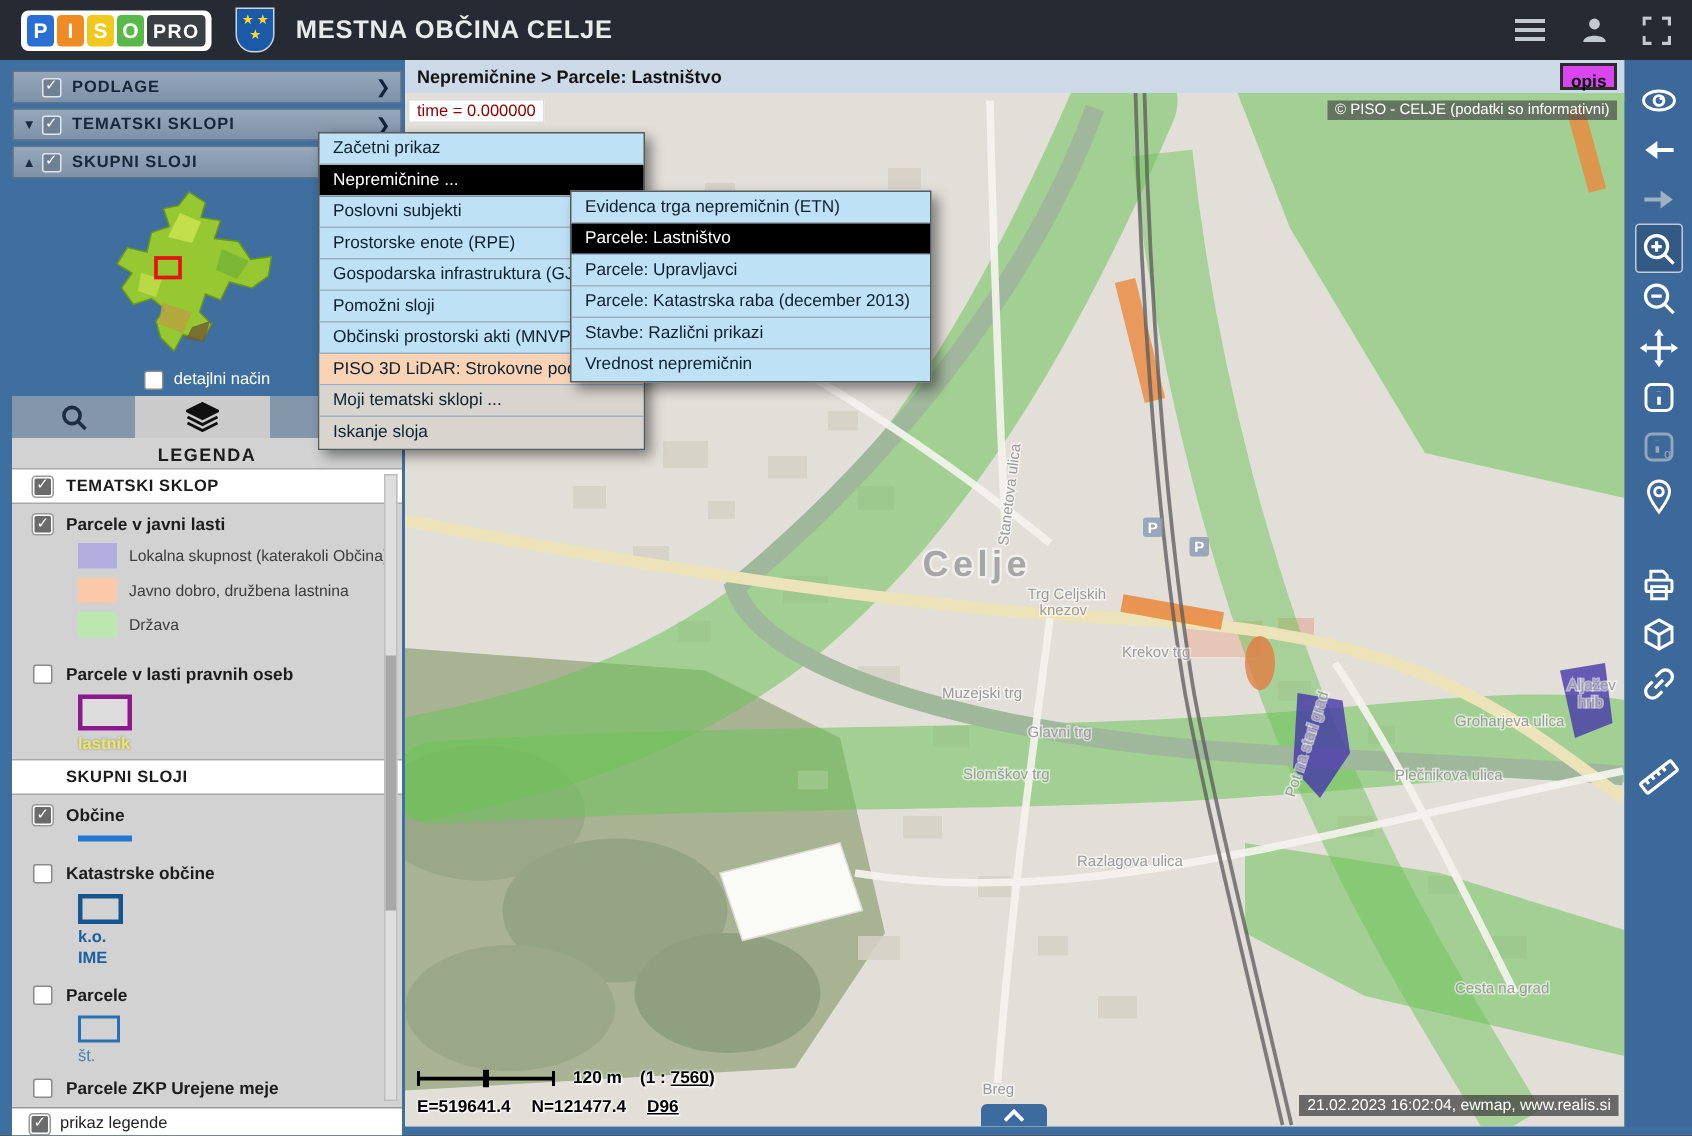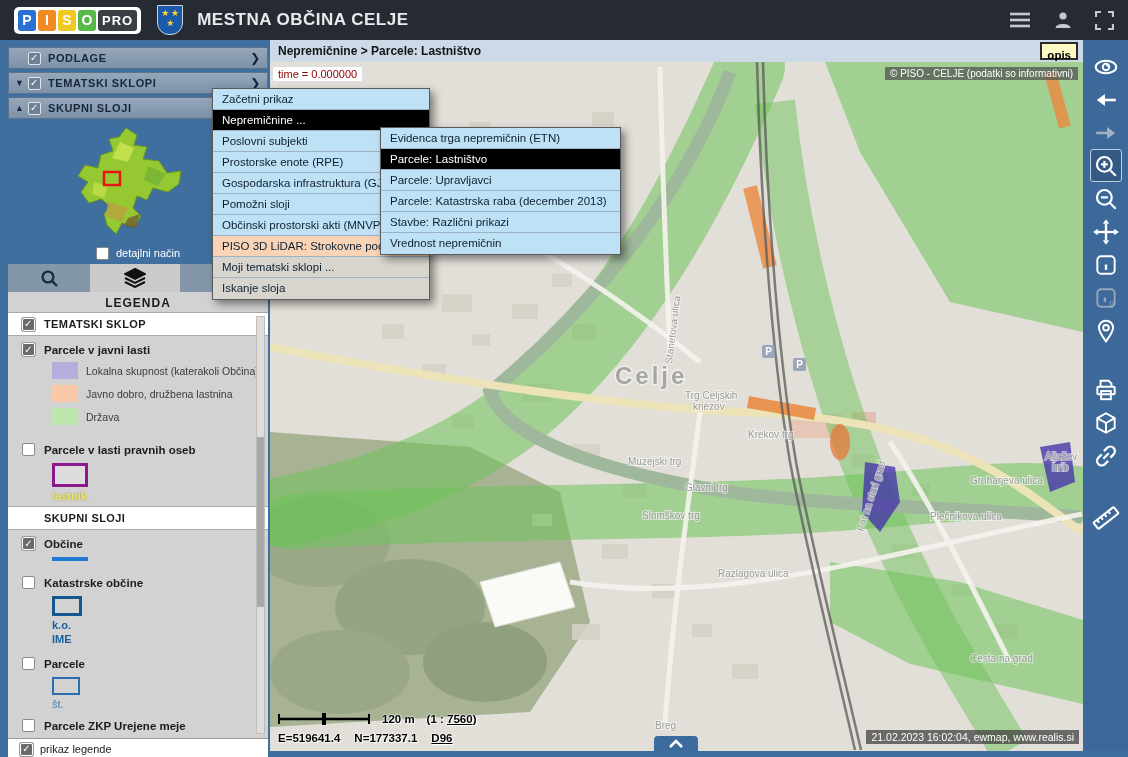--- a/index.html
+++ b/index.html
@@ -52,21 +52,21 @@
   .sw-rect2{width:28px;height:18px;border:2px solid #2a6fb4;margin:4px 0 2px 44px}
   .leg-blue-lbl{margin-left:44px;color:#1b5fa0;font-size:11px;font-weight:bold;line-height:14px}
   .leg-blue-lbl2{margin-left:44px;color:#4a7fb5;font-size:11px;line-height:15px}
   #legend-scroll{position:absolute;right:3px;top:24px;bottom:4px;width:9px;background:#dedede;border:1px solid #bdbdbd}
   #legend-thumb{position:absolute;left:0;top:120px;width:7px;height:170px;background:#a8a8a8}
   #legend-footer{height:21px;background:#fff;display:flex;align-items:center;gap:7px;padding-left:12px;font-size:11px;color:#222;border-top:1px solid #999}
 
   
   #maparea{position:absolute;left:270px;top:40px;width:813px;height:711px;background:#e2dfd8}
   #breadcrumb{position:relative;height:28px;background:#ccd9e6;border-bottom:1px solid #8ca1b5;font-weight:bold;font-size:12px;color:#141414;line-height:22px;padding-left:8px}
-  #opis-btn{position:absolute;right:5px;top:2px;height:18px;background:#fef9c3;border:2px solid #2b2b2b;font-weight:bold;font-size:11.5px;line-height:14px;padding:4px 5px;color:#000}
+  #opis-btn{position:absolute;right:5px;top:2px;height:18px;background:#d946ef;border:2px solid #2b2b2b;font-weight:bold;font-size:11.5px;line-height:14px;padding:4px 5px;color:#000}
   #mapcanvas{position:absolute;left:0;top:22px;width:813px;height:689px;overflow:hidden}
   #time-box{position:absolute;left:2px;top:4px;background:#fff;color:#8b0000;font-size:11px;padding:1px 5px;border:1px solid #ddd}
   #map-copy{position:absolute;right:5px;top:5px;background:rgba(72,72,72,.68);color:#fff;font-size:10px;padding:1px 5px}
   #scalebar{position:absolute;left:8px;bottom:26px;display:flex;align-items:center;gap:12px;font-weight:bold;font-size:11.5px;color:#000;text-shadow:0 0 2px #fff,0 0 2px #fff,1px 1px 1px #fff}
   #coordbar{position:absolute;left:8px;bottom:7px;display:flex;gap:14px;font-weight:bold;font-size:11.5px;color:#000;text-shadow:0 0 2px #fff,0 0 2px #fff,1px 1px 1px #fff}
   .und{text-decoration:underline}
   #stamp{position:absolute;right:4px;bottom:7px;background:rgba(60,60,60,.72);color:#fff;font-size:10.5px;padding:1px 5px}
   #uptab{position:absolute;left:384px;bottom:0;width:44px;height:15px;background:#3c6c9e;border-radius:4px 4px 0 0;display:flex;align-items:center;justify-content:center}
 
   
@@ -398,21 +398,21 @@
           <line x1="91" y1="1" x2="91" y2="11" stroke="#000" stroke-width="2"></line>
         </svg>
         <span>120 m</span>
         <span>
           <span>(1 :</span>
           <span class="und">7560</span><span>)</span>
         </span>
       </div>
       <div id="coordbar">
         <span>E=519641.4</span>
-        <span>N=177337.1</span>
+        <span>N=121477.4</span>
         <span class="und">D96</span>
       </div>
       <div id="stamp">21.02.2023 16:02:04, ewmap, www.realis.si</div>
       <div id="uptab">
         <svg width="14" height="9" viewBox="0 0 14 9">
             <polyline points="1,8 7,2 13,8" fill="none" stroke="#fff" stroke-width="2.5"></polyline>
           </svg>
       </div>
     </div>
   </div>

